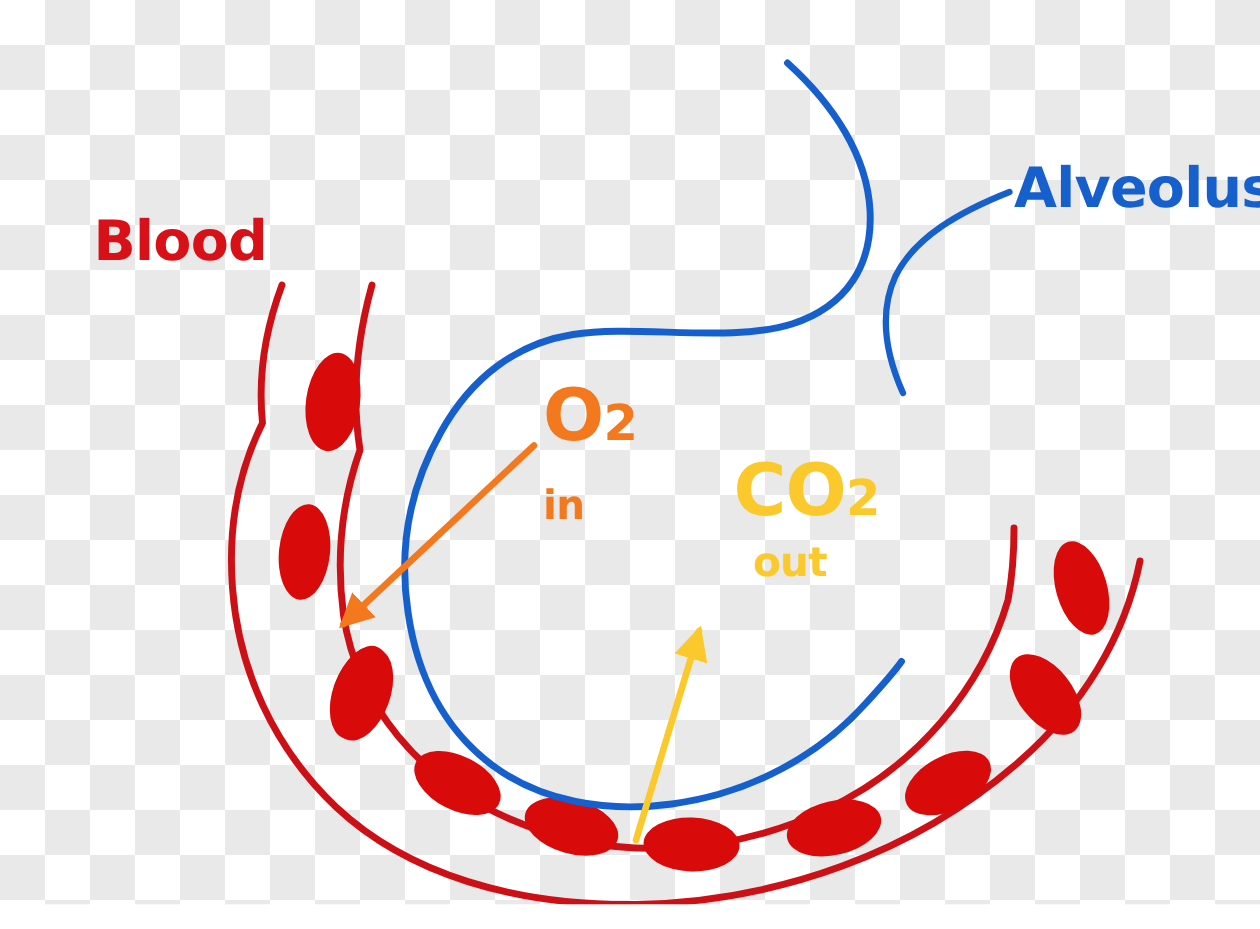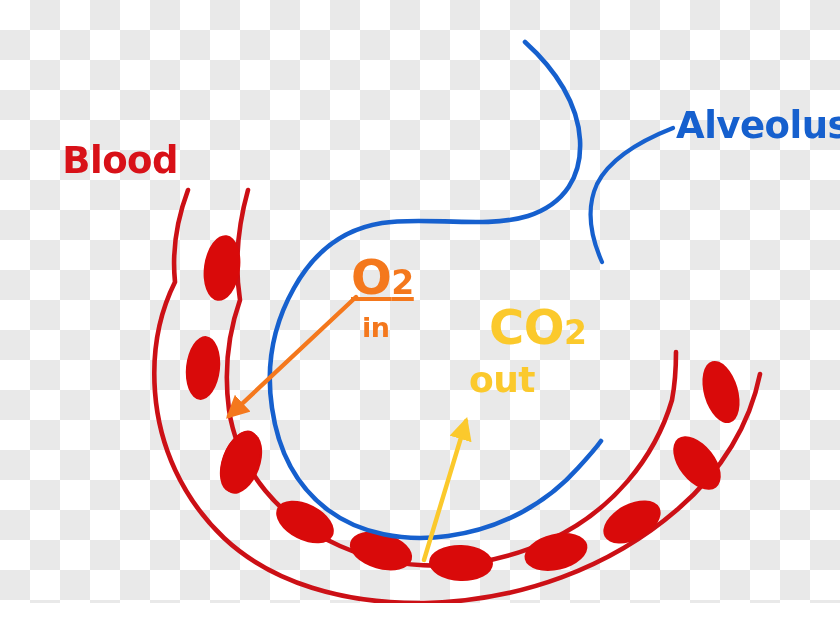--- a/index.html
+++ b/index.html
@@ -46,46 +46,45 @@
     width: 160px;
   }
   #lbl-blood-capillary .l2 { margin-top: 3px; }
   #lbl-alveolus {
     left: 676px;
     top: 107px;
     color: #1660CE;
     font-size: 37px;
   }
   #lbl-o2 {
-    left: 351px;
+    left: 362px;
     top: 253px;
     color: #F4781D;
     font-size: 48px;
-    text-decoration: underline;
   }
   #lbl-o2 .sub { font-size: 33px; }
   #lbl-o2-sublabel {
     left: 362px;
-    top: 314px;
+    top: 324px;
     color: #F4781D;
     font-size: 27px;
   }
   #lbl-co2 {
     left: 489px;
     top: 303px;
     color: #FBC92C;
     font-size: 48px;
     text-align: right;
   }
   #lbl-co2 .sub { font-size: 33px; }
   #lbl-co2-sublabel {
-    left: 469px;
+    left: 502px;
     top: 362px;
     color: #FBC92C;
-    font-size: 36px;
+    font-size: 27px;
   }
 </style>
 </head>
 <body>
 
 <div id="stage">
 
   <svg id="art" viewBox="0 0 840 619" xmlns="http://www.w3.org/2000/svg">
 
     <defs>

